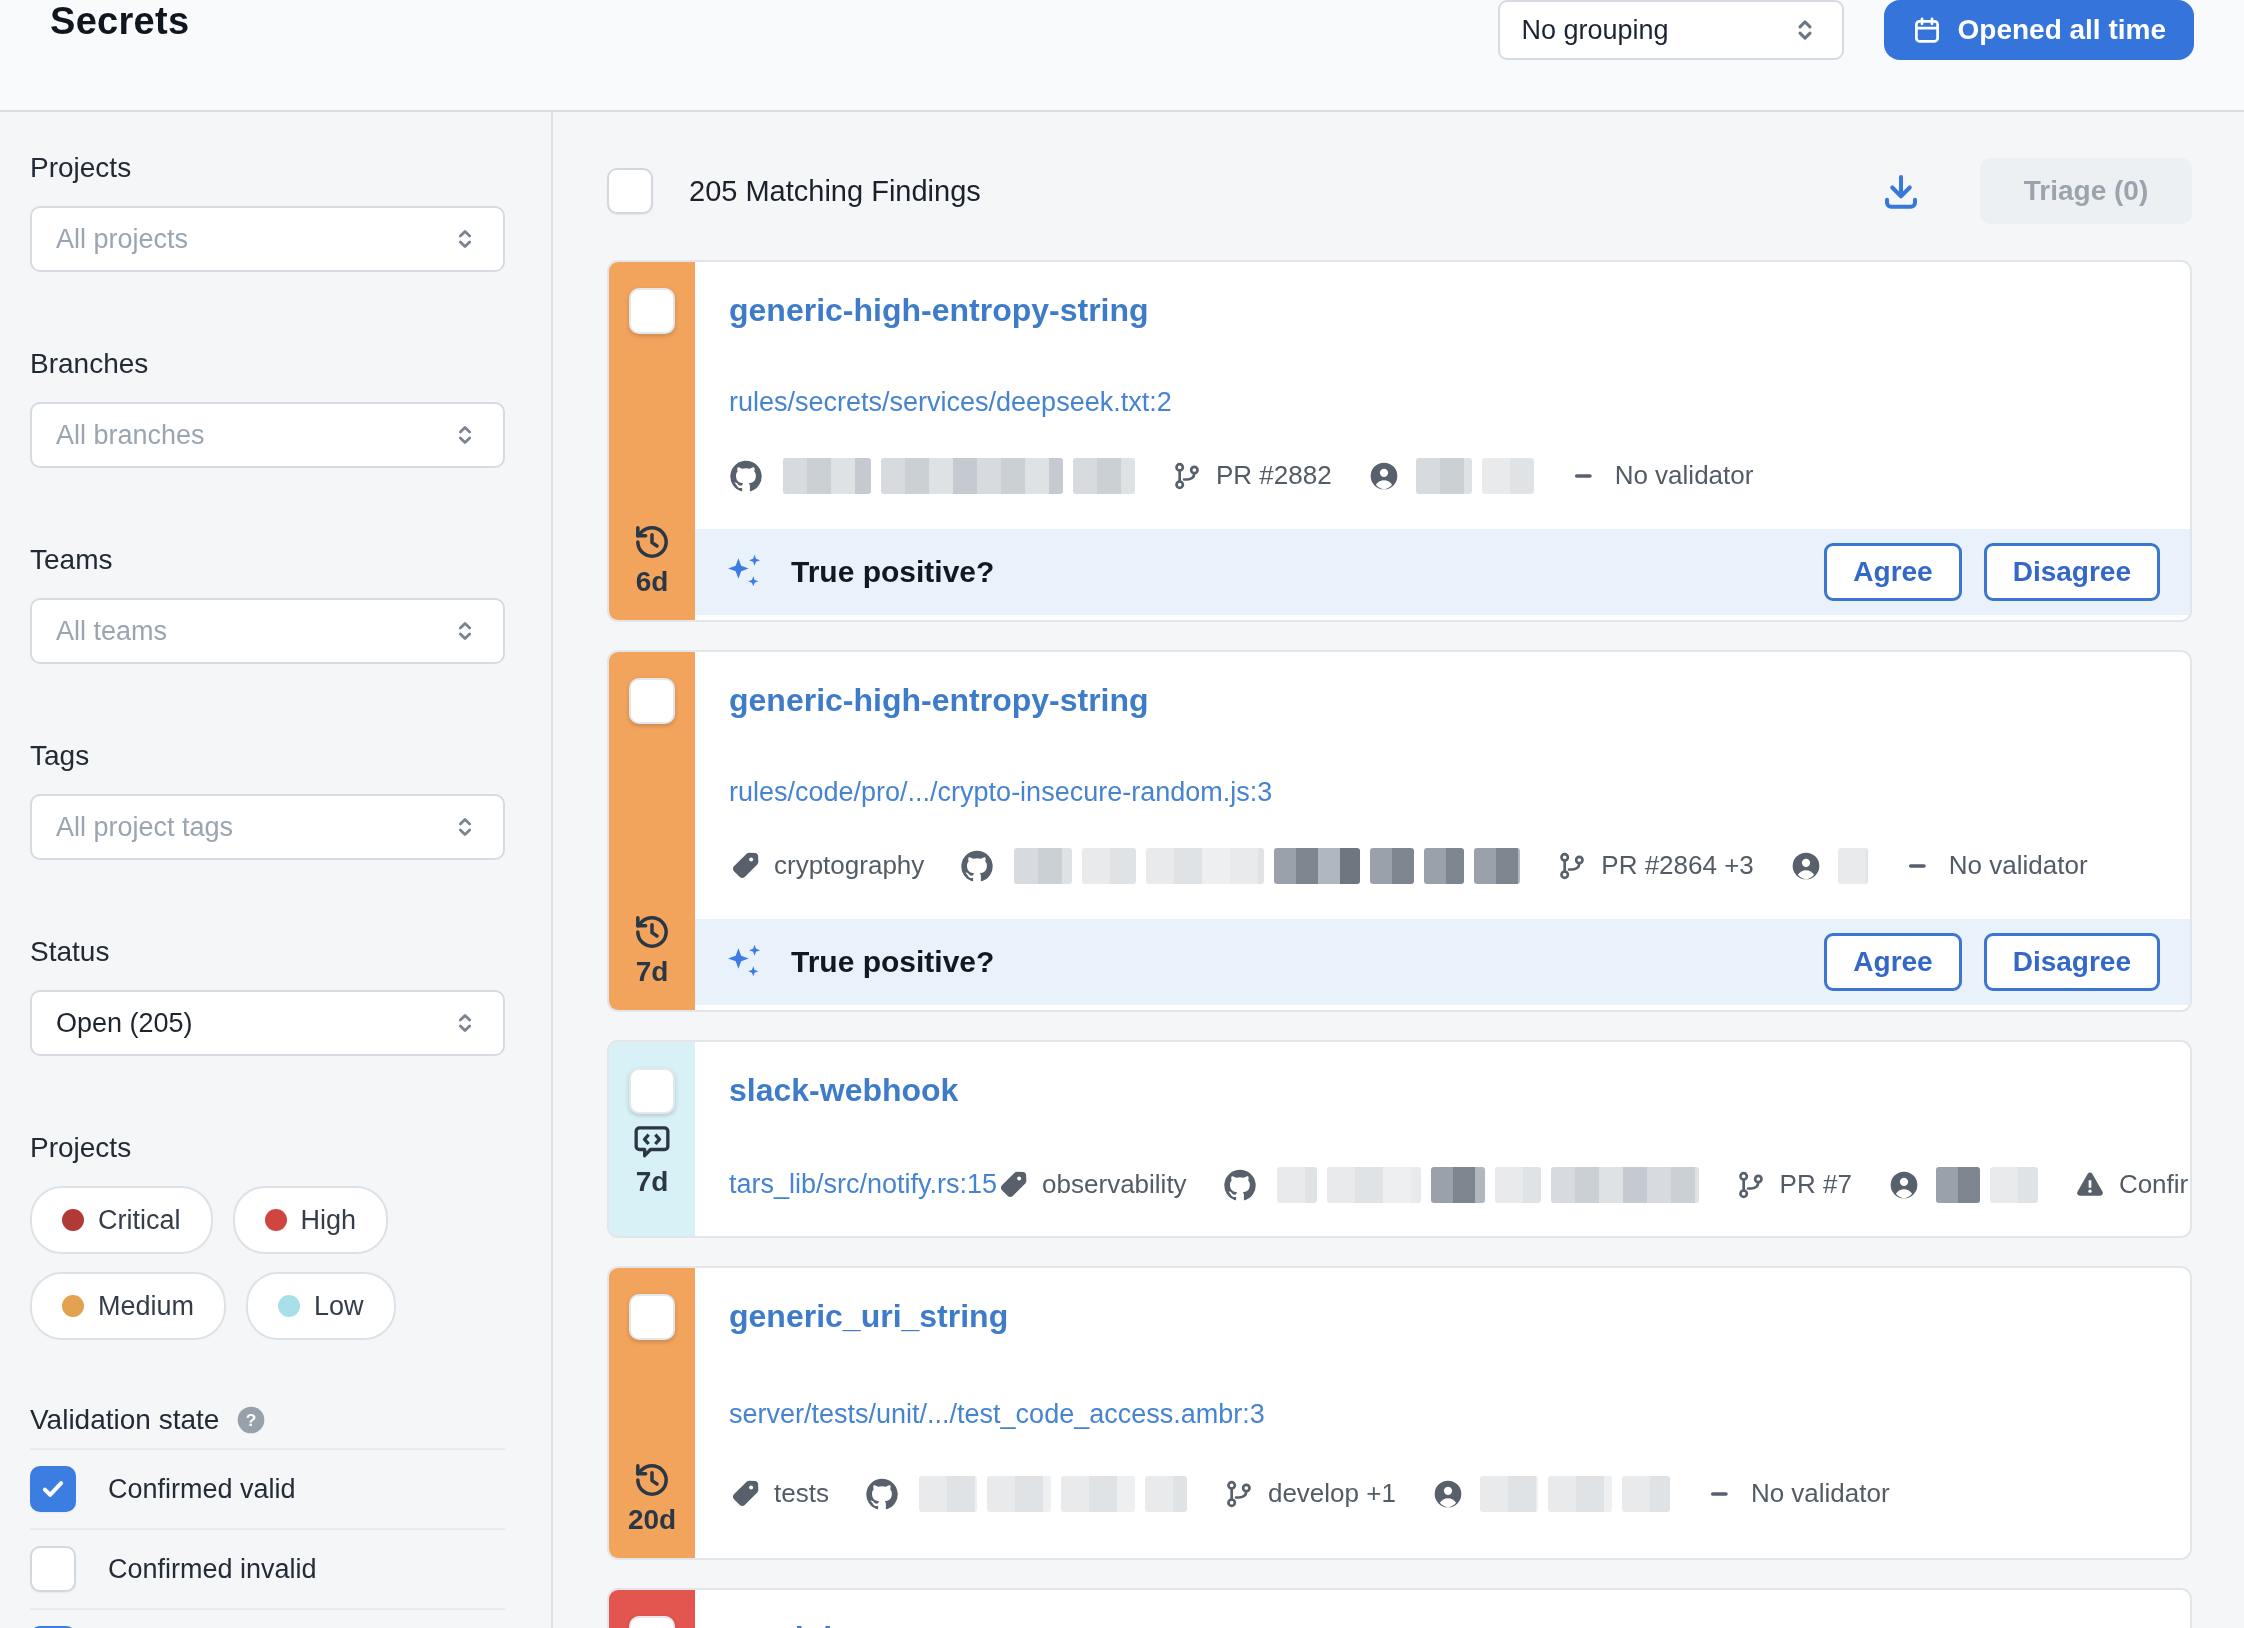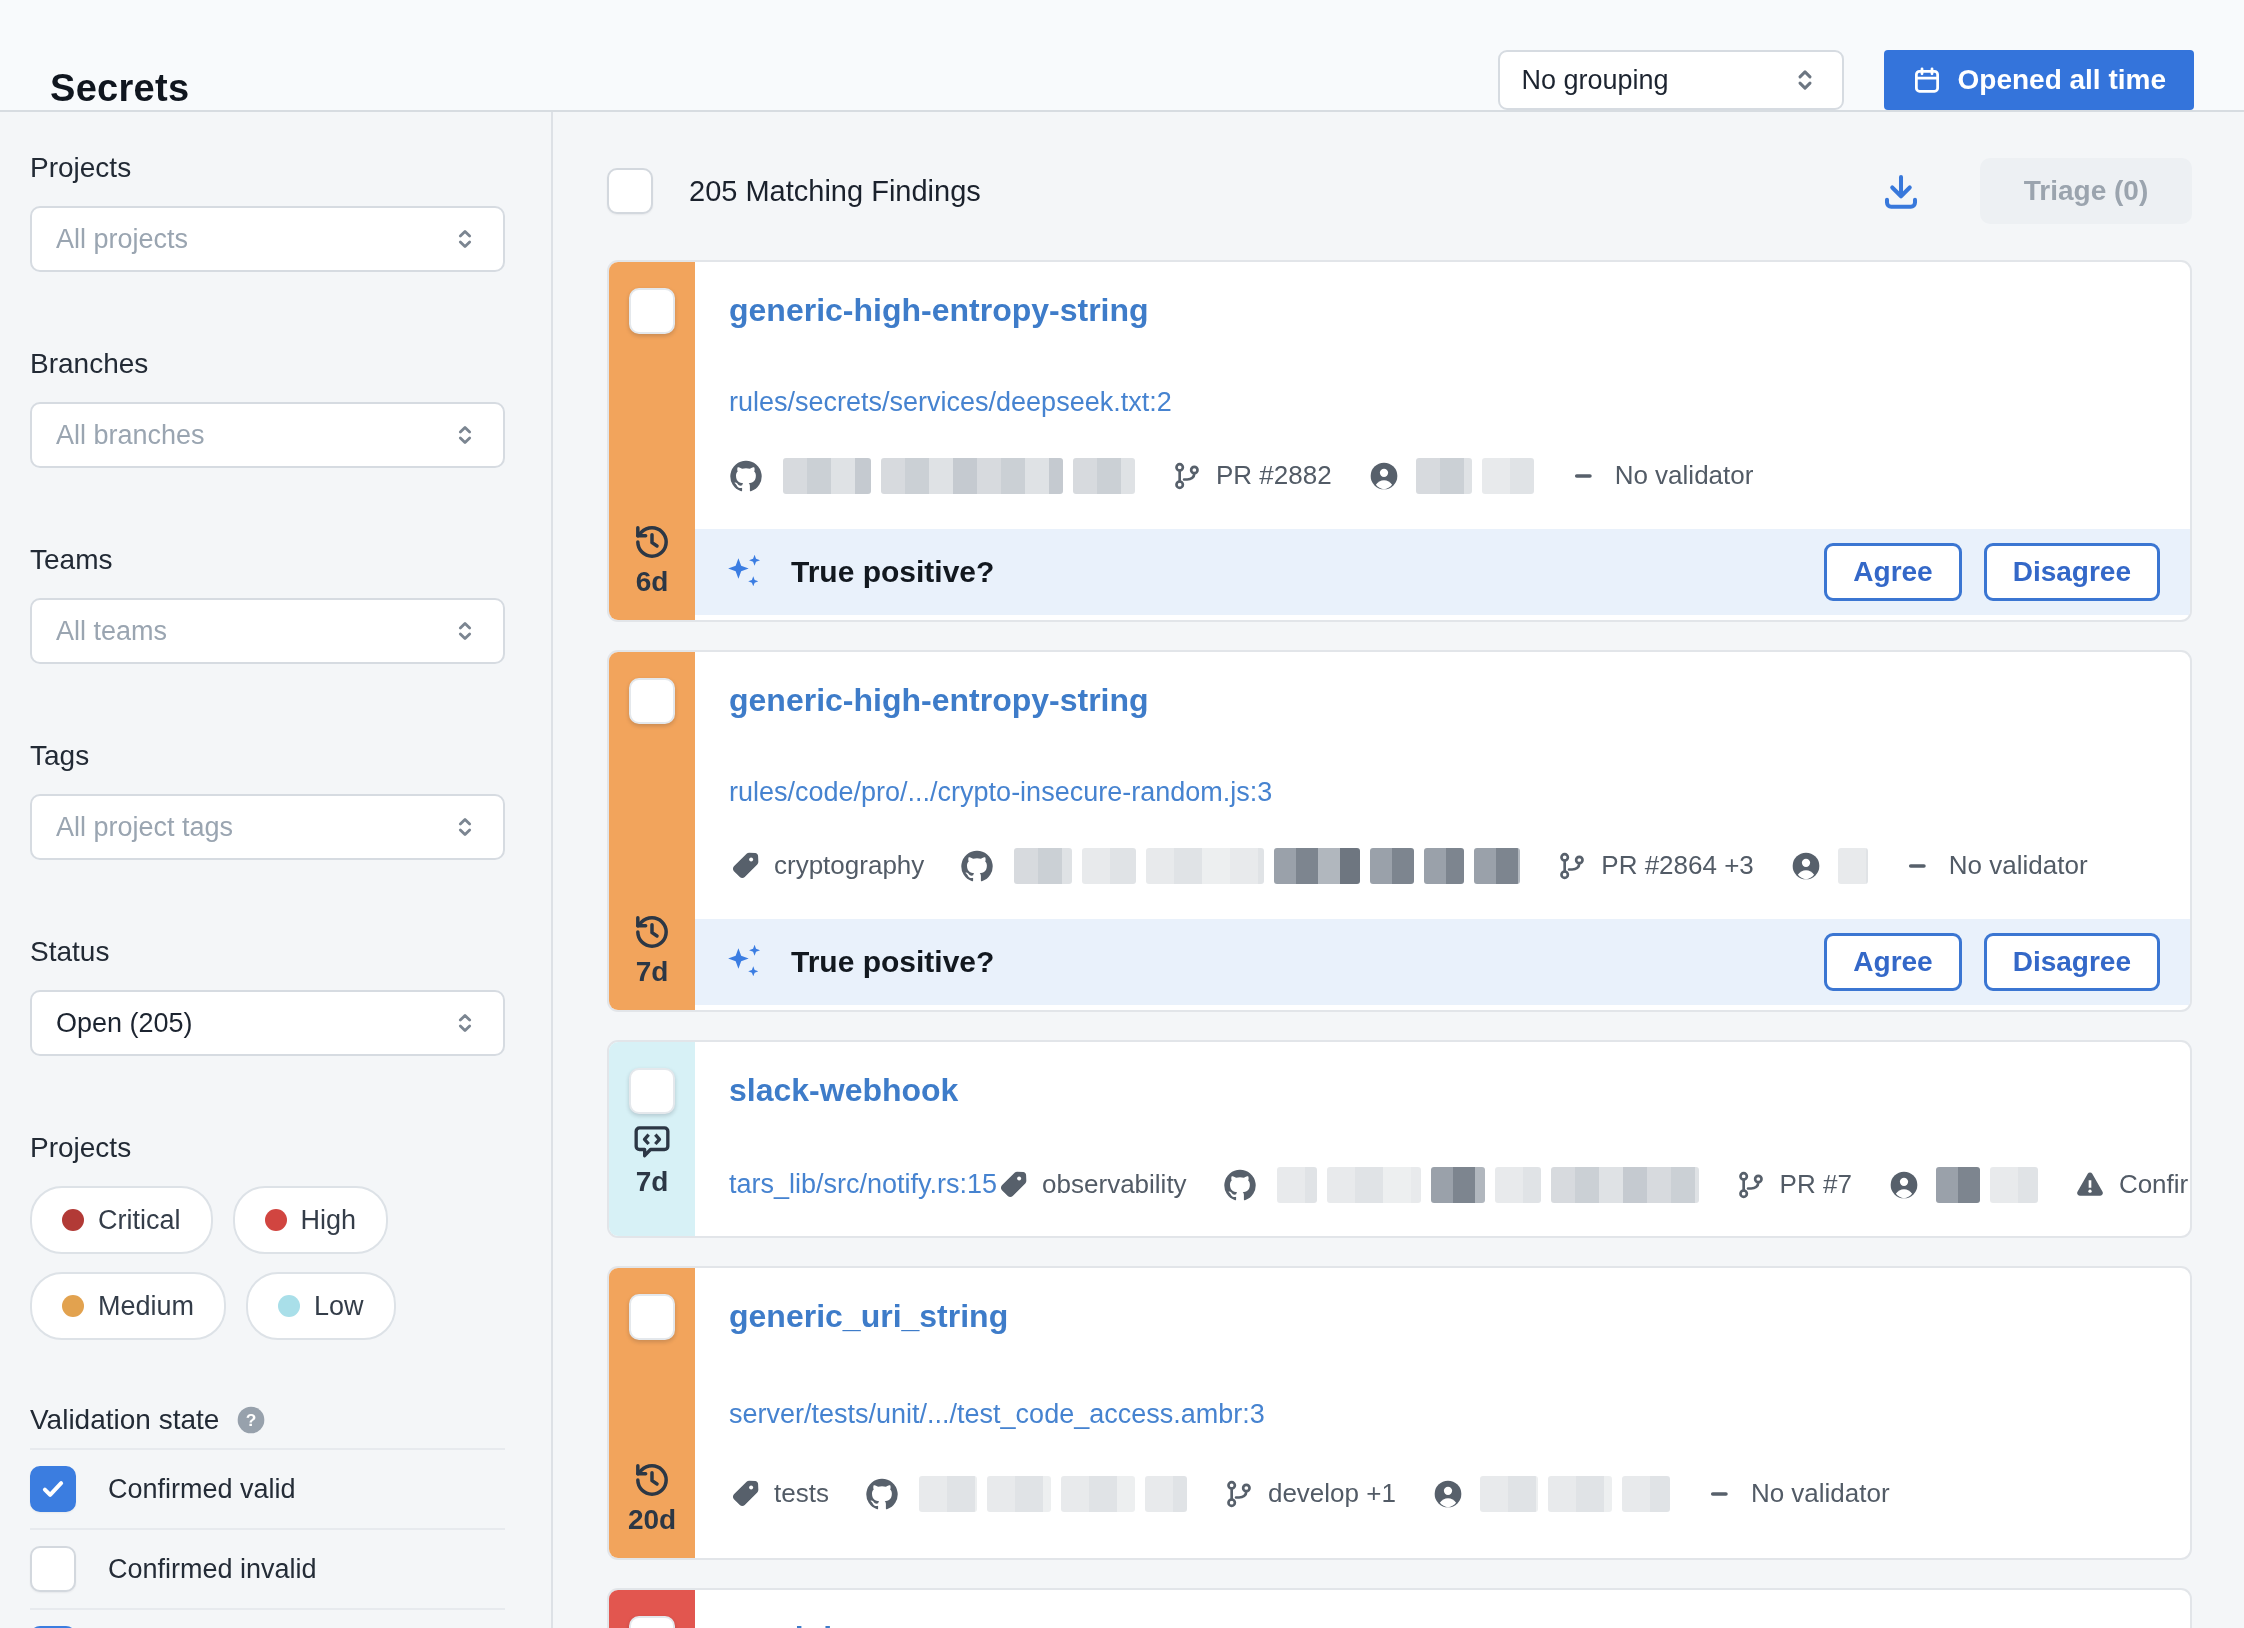--- a/index.html
+++ b/index.html
@@ -3,28 +3,28 @@
 <meta charset="utf-8">
 <style>
   html,body{margin:0;padding:0}
   body{width:2244px;height:1628px;overflow:hidden;background:#f4f6f8;
        font-family:"Liberation Sans","DejaVu Sans",sans-serif;color:#242c36}
   *{box-sizing:border-box}
   .icon svg{display:block;width:100%;height:100%}
 
   
   header{height:112px;background:#f8fafc;border-bottom:2px solid #d7dce1;
-         display:flex;align-items:flex-end;padding:0 50px}
+         display:flex;align-items:flex-start;padding:0 50px}
   h1{font-size:38px;font-weight:700;color:#10161f;margin:0;letter-spacing:.3px}
   .header-controls{margin-left:auto;display:flex;align-items:center;gap:40px}
   .gsel{background:#fff;border:2px solid #d6dbe1;border-radius:9px;height:60px;width:346px;
         display:flex;align-items:center;padding:0 22px;font-size:27px;color:#1c2430;cursor:pointer}
   .chevrons{width:30px;height:30px;color:#6c7682;margin-left:auto;flex-shrink:0}
   .date-btn{display:flex;align-items:center;gap:16px;height:60px;padding:0 28px;background:#3474db;
-            border:none;border-radius:4px;color:#fff;font-size:28px;font-weight:700;font-family:inherit;cursor:pointer}
+            border:none;border-radius:16px;color:#fff;font-size:28px;font-weight:700;font-family:inherit;cursor:pointer}
   .cal{width:30px;height:30px;color:#fff}
 
   
   .body-wrap{display:flex;height:1516px}
   aside{width:553px;border-right:2px solid #dde1e6;padding:40px 46px 0 30px;flex-shrink:0}
   main{flex:1;padding:46px 52px 4px 54px;min-width:0}
 
   
   .f-section{margin-bottom:76px}
   .f-label{font-size:28px;font-weight:500;color:#222a35;margin-bottom:22px}

